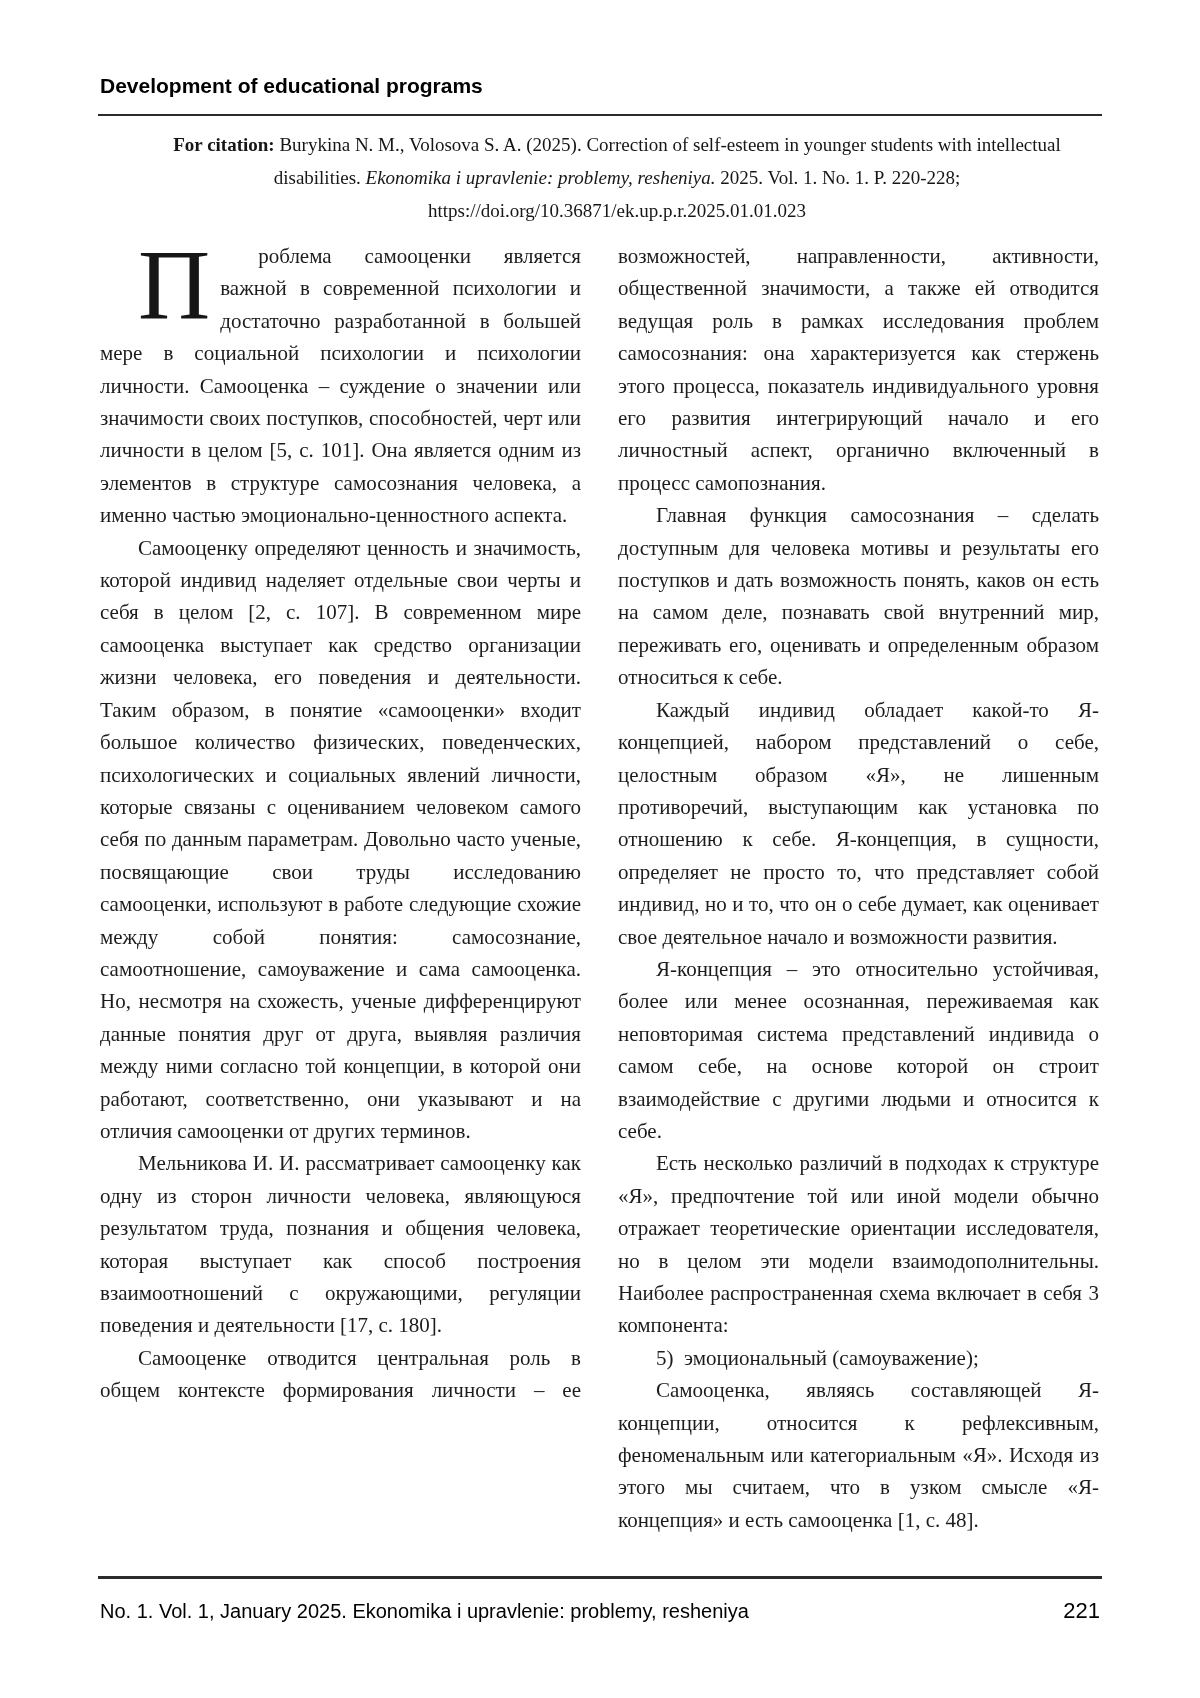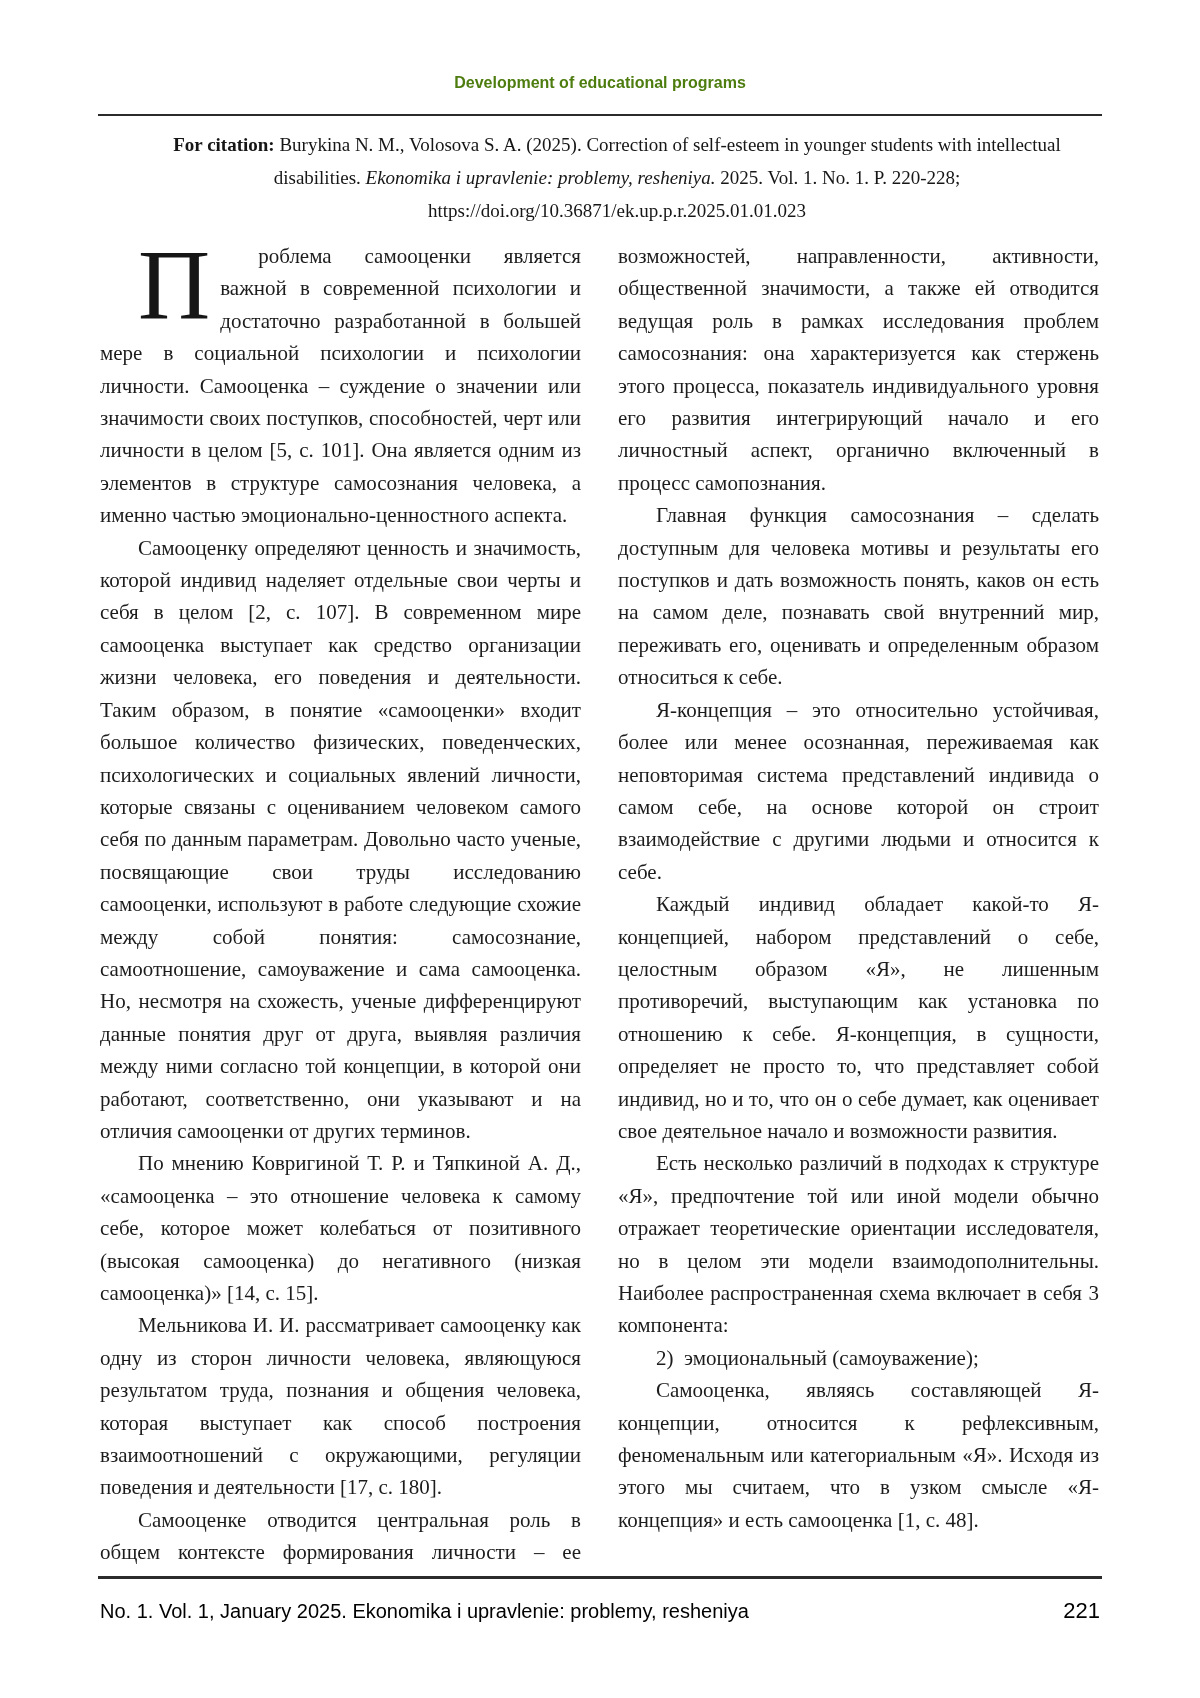--- a/index.html
+++ b/index.html
@@ -7,25 +7,25 @@
     position: relative;
     width: 1200px;
     height: 1698px;
     background: #ffffff;
     overflow: hidden;
     color: #1c1c1c;
   }
   .section-title {
     position: absolute;
     top: 74px; left: 100px; right: 100px;
-    text-align: center;
+    text-align: left;
     font-family: "Liberation Sans", sans-serif;
     font-weight: bold;
-    font-size: 16px;
-    color: #4d7c0f;
+    font-size: 21px;
+    color: #000000;
   }
   .top-rule {
     position: absolute;
     top: 114px; left: 98px; right: 98px;
     height: 2px;
     background: #2b2b2b;
   }
   .citation {
     position: absolute;
     top: 128px; left: 137px; width: 960px;
@@ -95,32 +95,31 @@
     <span class="cit-label">For citation:</span><span> Burykina N. M., Volosova S. A. (2025). Correction of self-esteem in younger students with intellectual disabilities. </span><span class="journal">Ekonomika i upravlenie: problemy, resheniya.</span><span> 2025. Vol. 1. No. 1. P. 220-228; </span><span>https://doi.org/10.36871/ek.up.p.r.2025.01.01.023</span>
   </div>
 
   <div class="columns">
 
     <div class="col">
       <p>
         <span class="dropcap">П</span><span>роблема самооценки является важной в современной психологии и достаточно разработанной в большей мере в социальной психологии и психологии личности. Самооценка – суждение о значении или значимости своих поступков, способностей, черт или личности в целом [5, с. 101]. Она является одним из элементов в структуре самосознания человека, а именно частью эмоционально-ценностного аспекта.</span>
       </p>
       <p>Самооценку определяют ценность и значимость, которой индивид наделяет отдельные свои черты и себя в целом [2, с. 107]. В современном мире самооценка выступает как средство организации жизни человека, его поведения и деятельности. Таким образом, в понятие «самооценки» входит большое количество физических, поведенческих, психологических и социальных явлений личности, которые связаны с оцениванием человеком самого себя по данным параметрам. Довольно часто ученые, посвящающие свои труды исследованию самооценки, используют в работе следующие схожие между собой понятия: самосознание, самоотношение, самоуважение и сама самооценка. Но, несмотря на схожесть, ученые дифференцируют данные понятия друг от друга, выявляя различия между ними согласно той концепции, в которой они работают, соответственно, они указывают и на отличия самооценки от других терминов.</p>
-      <p>По мнению Ковригиной Т. Р. и Тяпкиной А. Д., «самооценка – это отношение человека к самому себе, которое может колебаться от позитивного (высокая самооценка) до негативного (низкая самооценка)» [14, с. 15].</p>
       <p>Мельникова И. И. рассматривает самооценку как одну из сторон личности человека, являющуюся результатом труда, познания и общения человека, которая выступает как способ построения взаимоотношений с окружающими, регуляции поведения и деятельности [17, с. 180].</p>
       <p class="fill-last">Самооценке отводится центральная роль в общем контексте формирования личности – ее</p>
     </div>
 
     <div class="col">
       <p class="no-indent">возможностей, направленности, активности, общественной значимости, а также ей отводится ведущая роль в рамках исследования проблем самосознания: она характеризуется как стержень этого процесса, показатель индивидуального уровня его развития интегрирующий начало и его личностный аспект, органично включенный в процесс самопознания.</p>
       <p>Главная функция самосознания – сделать доступным для человека мотивы и результаты его поступков и дать возможность понять, каков он есть на самом деле, познавать свой внутренний мир, переживать его, оценивать и определенным образом относиться к себе.</p>
+      <p>Каждый индивид обладает какой-то Я-концепцией, набором представлений о себе, целостным образом «Я», не лишенным противоречий, выступающим как установка по отношению к себе. Я-концепция, в сущности, определяет не просто то, что представляет собой индивид, но и то, что он о себе думает, как оценивает свое деятельное начало и возможности развития.</p>
       <p>Я-концепция – это относительно устойчивая, более или менее осознанная, переживаемая как неповторимая система представлений индивида о самом себе, на основе которой он строит взаимодействие с другими людьми и относится к себе.</p>
-      <p>Каждый индивид обладает какой-то Я-концепцией, набором представлений о себе, целостным образом «Я», не лишенным противоречий, выступающим как установка по отношению к себе. Я-концепция, в сущности, определяет не просто то, что представляет собой индивид, но и то, что он о себе думает, как оценивает свое деятельное начало и возможности развития.</p>
       <p>Есть несколько различий в подходах к структуре «Я», предпочтение той или иной модели обычно отражает теоретические ориентации исследователя, но в целом эти модели взаимодополнительны. Наиболее распространенная схема включает в себя 3 компонента:</p>
-      <p>2) эмоциональный (самоуважение);</p>
+      <p>5) эмоциональный (самоуважение);</p>
       <p>Самооценка, являясь составляющей Я-концепции, относится к рефлексивным, феноменальным или категориальным «Я». Исходя из этого мы считаем, что в узком смысле «Я-концепция» и есть самооценка [1, с. 48].</p>
 
     </div>
 
   </div>
 
   <div class="footer-rule"></div>
 
   <div class="footer">
     <span>No. 1. Vol. 1, January 2025. Ekonomika i upravlenie: problemy, resheniya</span>

